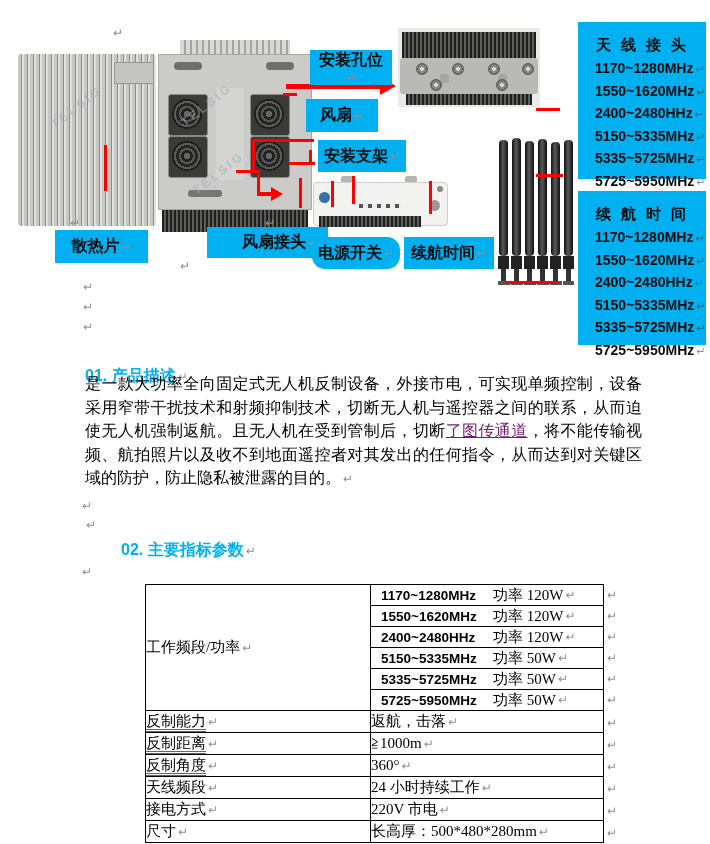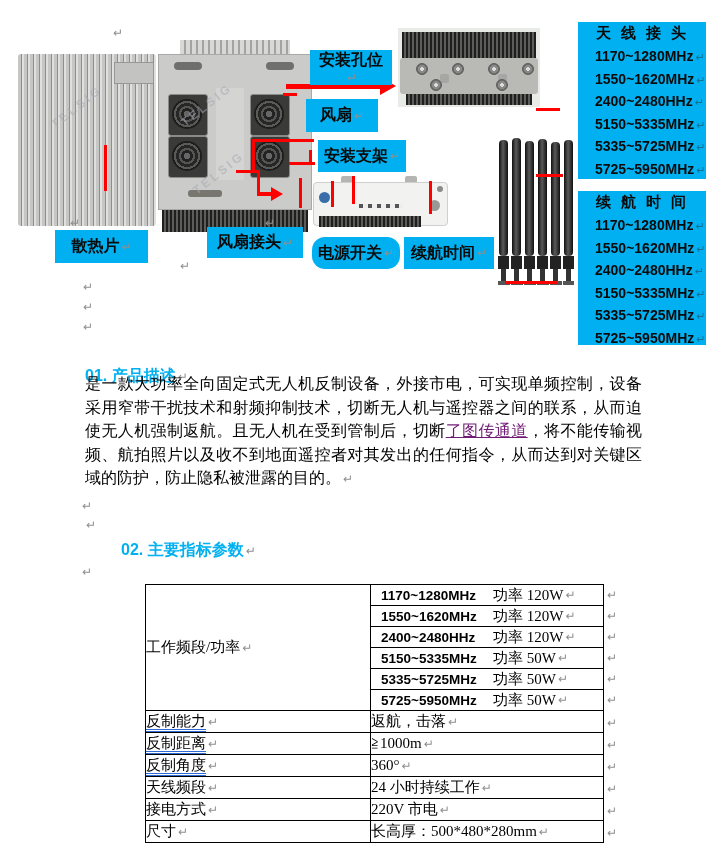--- a/index.html
+++ b/index.html
@@ -20,21 +20,21 @@
               background:radial-gradient(circle,#666 0 3px,#222 3px 6px,#555 6px 8px,#262624 8px 11px,#5a5a58 11px 13px,#1d1d1b 13px);}
   .conn{position:absolute;width:10px;height:10px;border-radius:50%;
         background:radial-gradient(circle,#dcdcda 0 2px,#8a8a88 2px 4px,#6e6e6c 4px);border:1px solid #5a5a58;}
   
   .red{position:absolute;background:#fe0000;z-index:5;}
   .red-arrowhead{position:absolute;width:0;height:0;z-index:5;}
   
   .callout{position:absolute;background:#00b0f0;color:#0a0a0a;font-weight:bold;font-size:16px;
            display:flex;align-items:center;justify-content:center;z-index:6;}
   
-  .panel{position:absolute;left:578px;width:128px;background:#00b0f0;color:#0a0a0a;z-index:6;padding-top:0;box-sizing:border-box;}
+  .panel{position:absolute;left:578px;width:128px;background:#00b0f0;color:#0a0a0a;z-index:6;padding-top:12px;box-sizing:border-box;}
   .panel-title{font-weight:bold;font-size:15px;letter-spacing:10px;text-align:center;margin:2px 0 3px 8px;}
   .freq{font-weight:bold;font-size:14px;line-height:21.5px;padding-left:17px;white-space:nowrap;}
   .freq .pm{color:rgba(30,60,80,.55);font-size:11px;}
   
   .sec-heading{position:absolute;left:85px;color:#00b0f0;font-weight:bold;font-size:16px;z-index:3;}
   .body-text{position:absolute;left:85px;top:372px;width:557px;font-size:16px;line-height:23.5px;
              text-align:justify;z-index:3;}
   .doc-link{color:#701a75;text-decoration:underline;cursor:pointer;}
   
   table.spec{position:absolute;left:145px;top:584px;border-collapse:collapse;z-index:3;
@@ -155,21 +155,21 @@
       <span class="pm">↵</span>
   </div>
   <div class="callout" style="left:318px;top:140px;width:88px;height:32px;">
     <span>安装支架</span>
       <span class="pm">↵</span>
   </div>
   <div class="callout" style="left:55px;top:230px;width:93px;height:33px;">
     <span>散热片</span>
       <span class="pm">↵</span>
   </div>
-  <div class="callout" style="left:207px;top:227px;width:96px;height:31px;">
+  <div class="callout" style="left:207px;top:227px;width:96px;height:31px;padding-left:25px;">
     <span>风扇接头</span>
       <span class="pm">↵</span>
   </div>
   <div class="callout" style="left:312px;top:237px;width:88px;height:32px;border-radius:13px;">
     <span>电源开关</span>
       <span class="pm">↵</span>
   </div>
   <div class="callout" style="left:404px;top:237px;width:90px;height:32px;">
     <span>续航时间</span>
       <span class="pm">↵</span>

